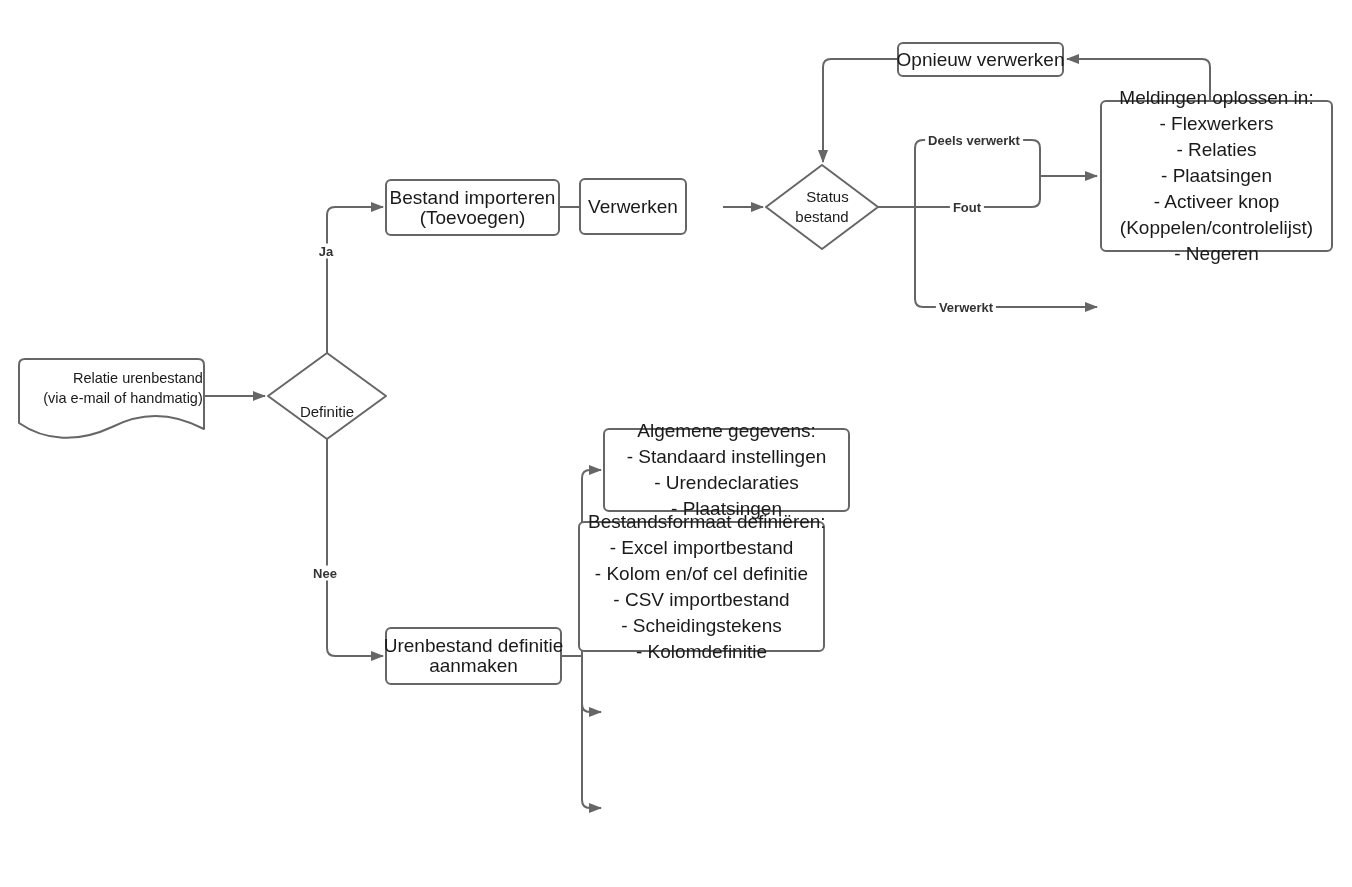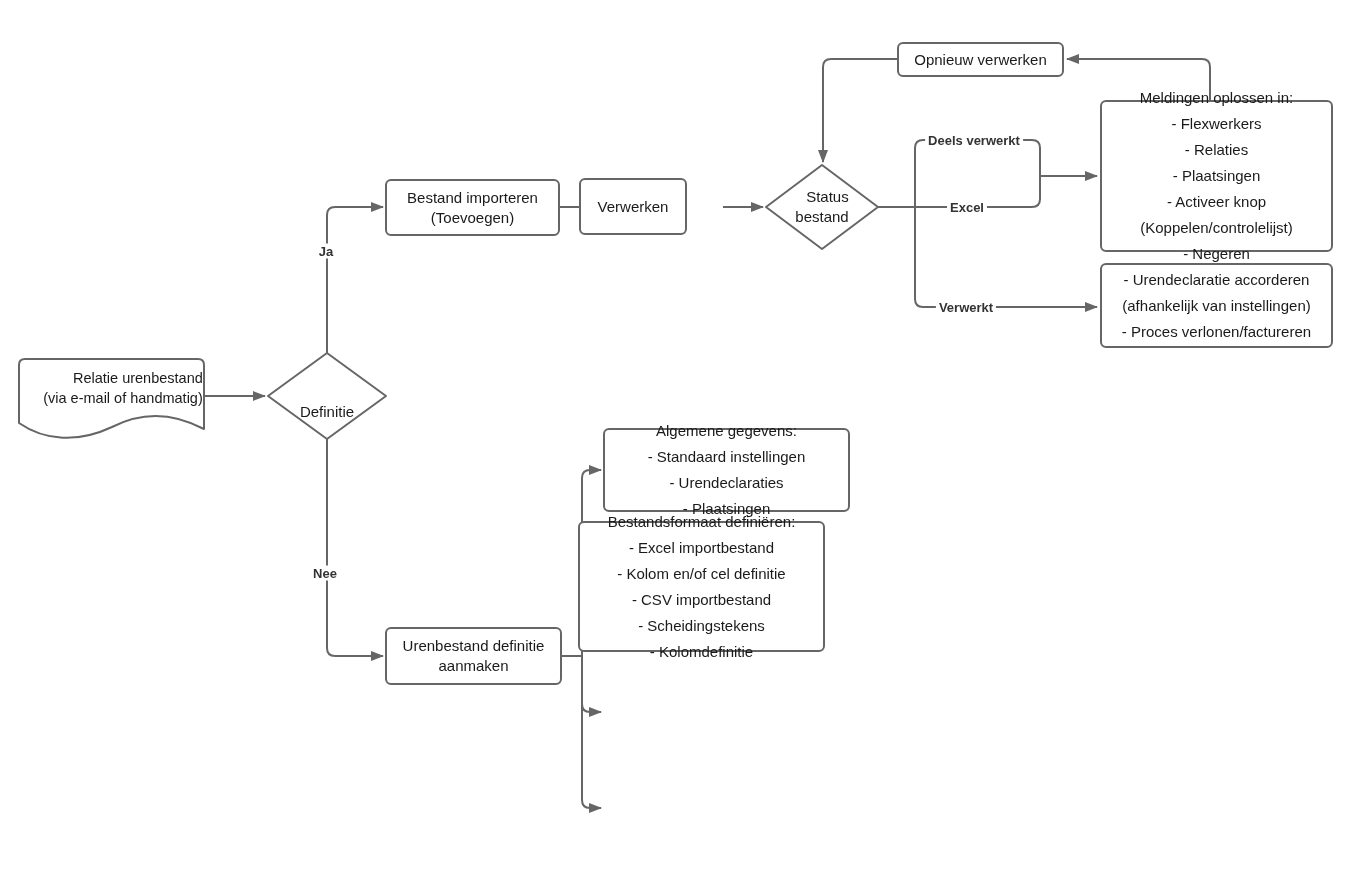--- a/index.html
+++ b/index.html
@@ -20,21 +20,21 @@
   #wires{position:absolute;left:0;top:0;width:1352px;height:887px;}
   #wires path.edge{fill:none;stroke:var(--stroke);stroke-width:2;stroke-linejoin:round;}
   #wires .shape{fill:#ffffff;stroke:var(--stroke);stroke-width:2;stroke-linejoin:round;}
   #wires marker path{fill:var(--stroke);}
   .node{
     position:absolute;
     box-sizing:border-box;
     background:#ffffff;
     border:2px solid var(--stroke);
     border-radius:6px;
-    font-size:15px;
+    font-size:19px;
     white-space:pre;
   }
   .center-box{
     display:flex;align-items:center;justify-content:center;
     text-align:center;line-height:20px;
   }
   .list-box{
     display:flex;flex-direction:column;justify-content:center;
     text-align:center;line-height:26px;
     padding:0 8px;
@@ -106,23 +106,20 @@
   <div class="node center-box" style="left:897px;top:42px;width:167px;height:35px;">Opnieuw verwerken</div>
 
   <div class="node list-box" style="left:1100px;top:100px;width:233px;height:152px;">Meldingen oplossen in:
 - Flexwerkers
 - Relaties
 - Plaatsingen
 - Activeer knop
 (Koppelen/controlelijst)
 - Negeren</div>
 
-  <div class="node list-box" style="left:1100px;top:263px;width:233px;height:85px;">- Urendeclaratie accorderen
-(afhankelijk van instellingen)
-- Proces verlonen/factureren</div>
 
   <div class="node center-box" style="left:385px;top:627px;width:177px;height:58px;">Urenbestand definitie
 aanmaken</div>
 
   <div class="node list-box" style="left:603px;top:428px;width:247px;height:84px;">Algemene gegevens:
 - Standaard instellingen
 - Urendeclaraties
 - Plaatsingen</div>
 
   <div class="node list-box" style="left:578px;top:521px;width:247px;height:131px;">Bestandsformaat definiëren:
@@ -130,16 +127,16 @@
 - Kolom en/of cel definitie
 - CSV importbestand
 - Scheidingstekens
 - Kolomdefinitie</div>
 
 
 
   <div class="edge-label" style="left:326px;top:251px;">Ja</div>
   <div class="edge-label" style="left:325px;top:573px;">Nee</div>
   <div class="edge-label" style="left:974px;top:140px;">Deels verwerkt</div>
-  <div class="edge-label" style="left:967px;top:207px;">Excel</div>
+  <div class="edge-label" style="left:967px;top:207px;">Fout</div>
   <div class="edge-label" style="left:966px;top:307px;">Verwerkt</div>
 
 </div>
 
 </body></html>

